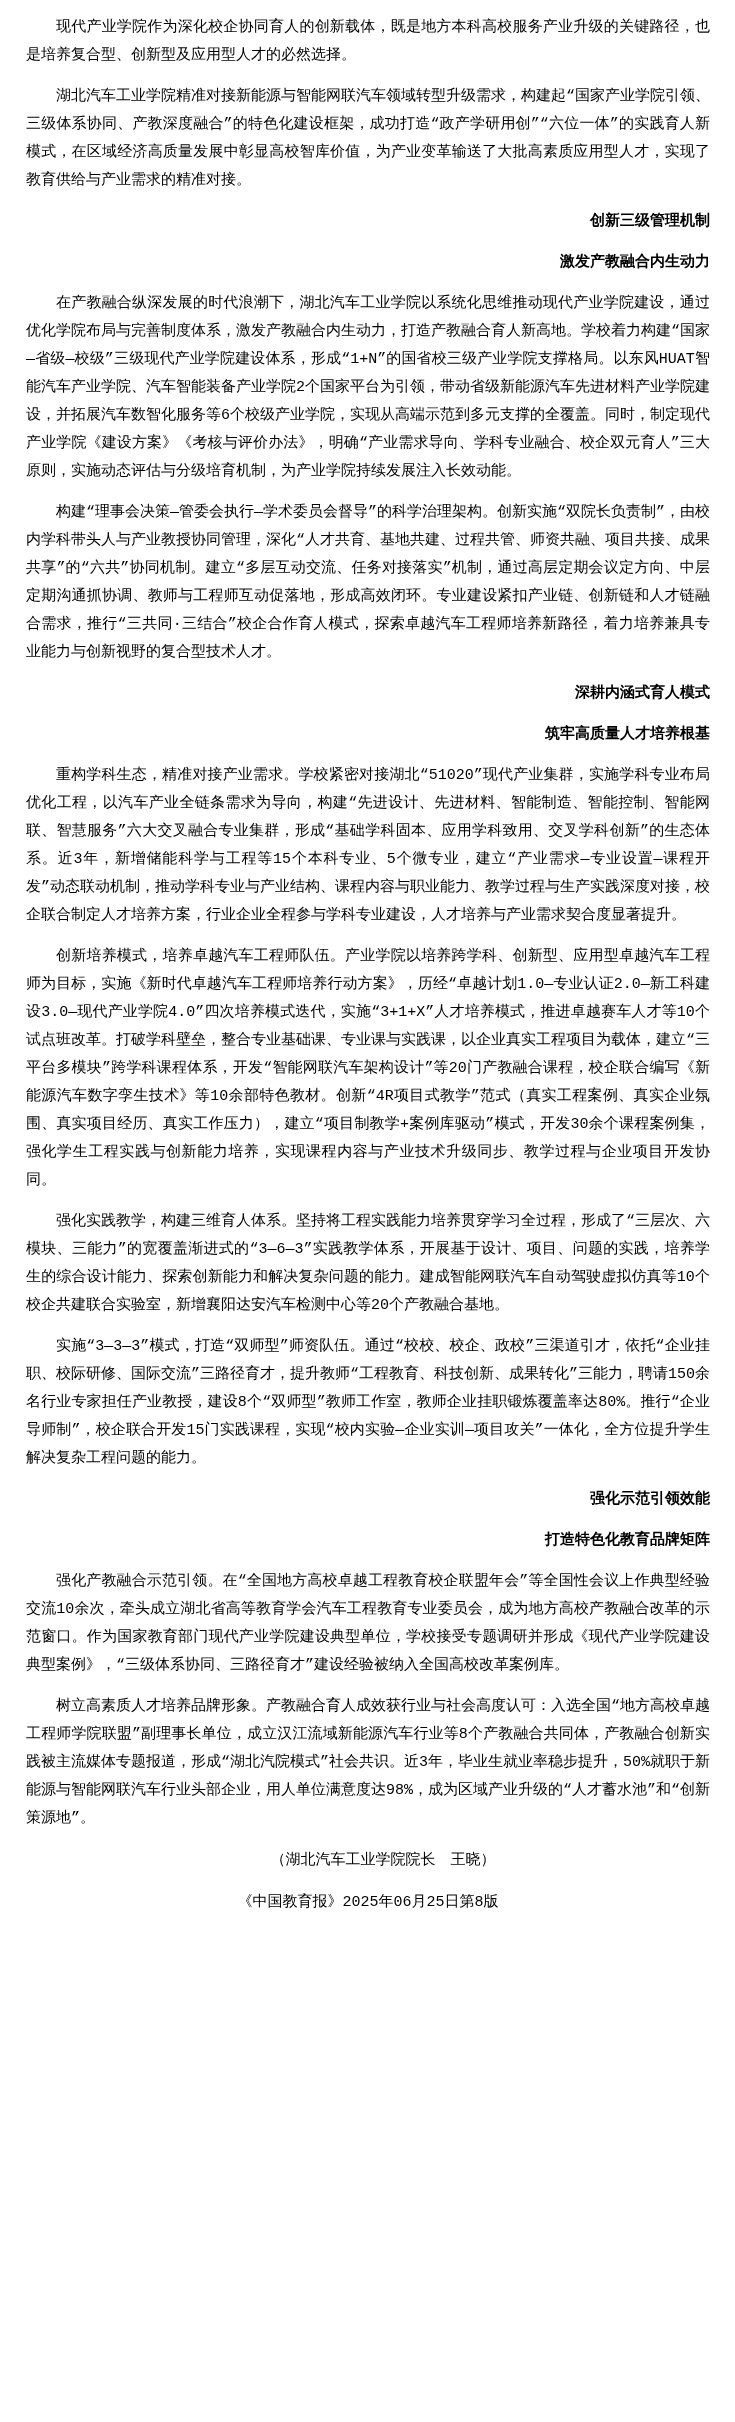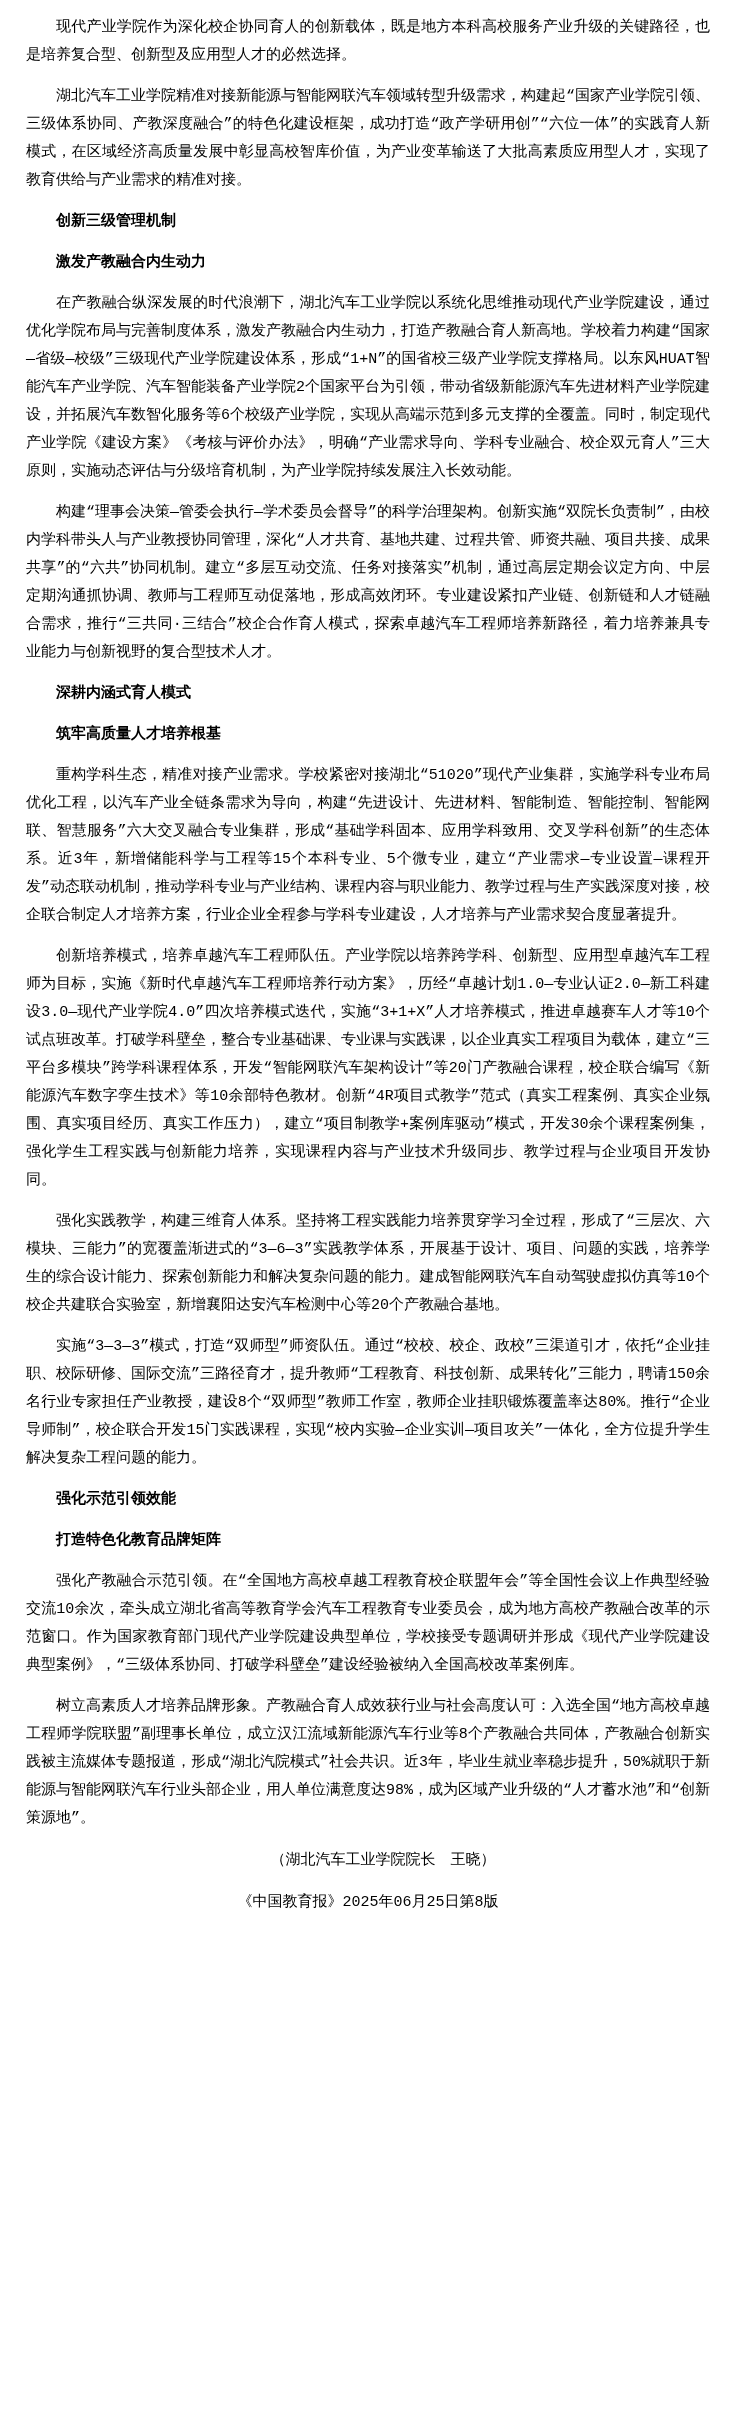--- a/index.html
+++ b/index.html
@@ -21,21 +21,21 @@
   }
   .para {
     margin: 0 0 13px 0;
     text-indent: 2em;
     font-weight: 400;
   }
   .heading {
     margin: 0 0 13px 0;
     text-indent: 2em;
     font-weight: 700;
-    text-align: left;
+    text-align: right;
   }
   .signature {
     margin: 14px 0 13px 0;
     text-indent: 2em;
     text-align: center;
   }
   .footer {
     margin: 14px 0 0 0;
     text-indent: 0;
     text-align: center;
@@ -67,21 +67,21 @@
   <p class="para">创新培养模式，培养卓越汽车工程师队伍。产业学院以培养跨学科、创新型、应用型卓越汽车工程师为目标，实施《新时代卓越汽车工程师培养行动方案》，历经“卓越计划1.0—专业认证2.0—新工科建设3.0—现代产业学院4.0”四次培养模式迭代，实施“3+1+X”人才培养模式，推进卓越赛车人才等10个试点班改革。打破学科壁垒，整合专业基础课、专业课与实践课，以企业真实工程项目为载体，建立“三平台多模块”跨学科课程体系，开发“智能网联汽车架构设计”等20门产教融合课程，校企联合编写《新能源汽车数字孪生技术》等10余部特色教材。创新“4R项目式教学”范式（真实工程案例、真实企业氛围、真实项目经历、真实工作压力），建立“项目制教学+案例库驱动”模式，开发30余个课程案例集，强化学生工程实践与创新能力培养，实现课程内容与产业技术升级同步、教学过程与企业项目开发协同。</p>
 
   <p class="para">强化实践教学，构建三维育人体系。坚持将工程实践能力培养贯穿学习全过程，形成了“三层次、六模块、三能力”的宽覆盖渐进式的“3—6—3”实践教学体系，开展基于设计、项目、问题的实践，培养学生的综合设计能力、探索创新能力和解决复杂问题的能力。建成智能网联汽车自动驾驶虚拟仿真等10个校企共建联合实验室，新增襄阳达安汽车检测中心等20个产教融合基地。</p>
 
   <p class="para">实施“3—3—3”模式，打造“双师型”师资队伍。通过“校校、校企、政校”三渠道引才，依托“企业挂职、校际研修、国际交流”三路径育才，提升教师“工程教育、科技创新、成果转化”三能力，聘请150余名行业专家担任产业教授，建设8个“双师型”教师工作室，教师企业挂职锻炼覆盖率达80%。推行“企业导师制”，校企联合开发15门实践课程，实现“校内实验—企业实训—项目攻关”一体化，全方位提升学生解决复杂工程问题的能力。</p>
 
   <p class="heading">强化示范引领效能</p>
 
   <p class="heading">打造特色化教育品牌矩阵</p>
 
-  <p class="para">强化产教融合示范引领。在“全国地方高校卓越工程教育校企联盟年会”等全国性会议上作典型经验交流10余次，牵头成立湖北省高等教育学会汽车工程教育专业委员会，成为地方高校产教融合改革的示范窗口。作为国家教育部门现代产业学院建设典型单位，学校接受专题调研并形成《现代产业学院建设典型案例》，“三级体系协同、打破学科壁垒”建设经验被纳入全国高校改革案例库。</p>
+  <p class="para">强化产教融合示范引领。在“全国地方高校卓越工程教育校企联盟年会”等全国性会议上作典型经验交流10余次，牵头成立湖北省高等教育学会汽车工程教育专业委员会，成为地方高校产教融合改革的示范窗口。作为国家教育部门现代产业学院建设典型单位，学校接受专题调研并形成《现代产业学院建设典型案例》，“三级体系协同、三路径育才”建设经验被纳入全国高校改革案例库。</p>
 
 
   <p class="para">树立高素质人才培养品牌形象。产教融合育人成效获行业与社会高度认可：入选全国“地方高校卓越工程师学院联盟”副理事长单位，成立汉江流域新能源汽车行业等8个产教融合共同体，产教融合创新实践被主流媒体专题报道，形成“湖北汽院模式”社会共识。近3年，毕业生就业率稳步提升，50%就职于新能源与智能网联汽车行业头部企业，用人单位满意度达98%，成为区域产业升级的“人才蓄水池”和“创新策源地”。</p>
 
   <p class="signature">（湖北汽车工业学院院长　王晓）</p>
 
   <p class="footer">《中国教育报》2025年06月25日第8版</p>
 
 </div>
 

